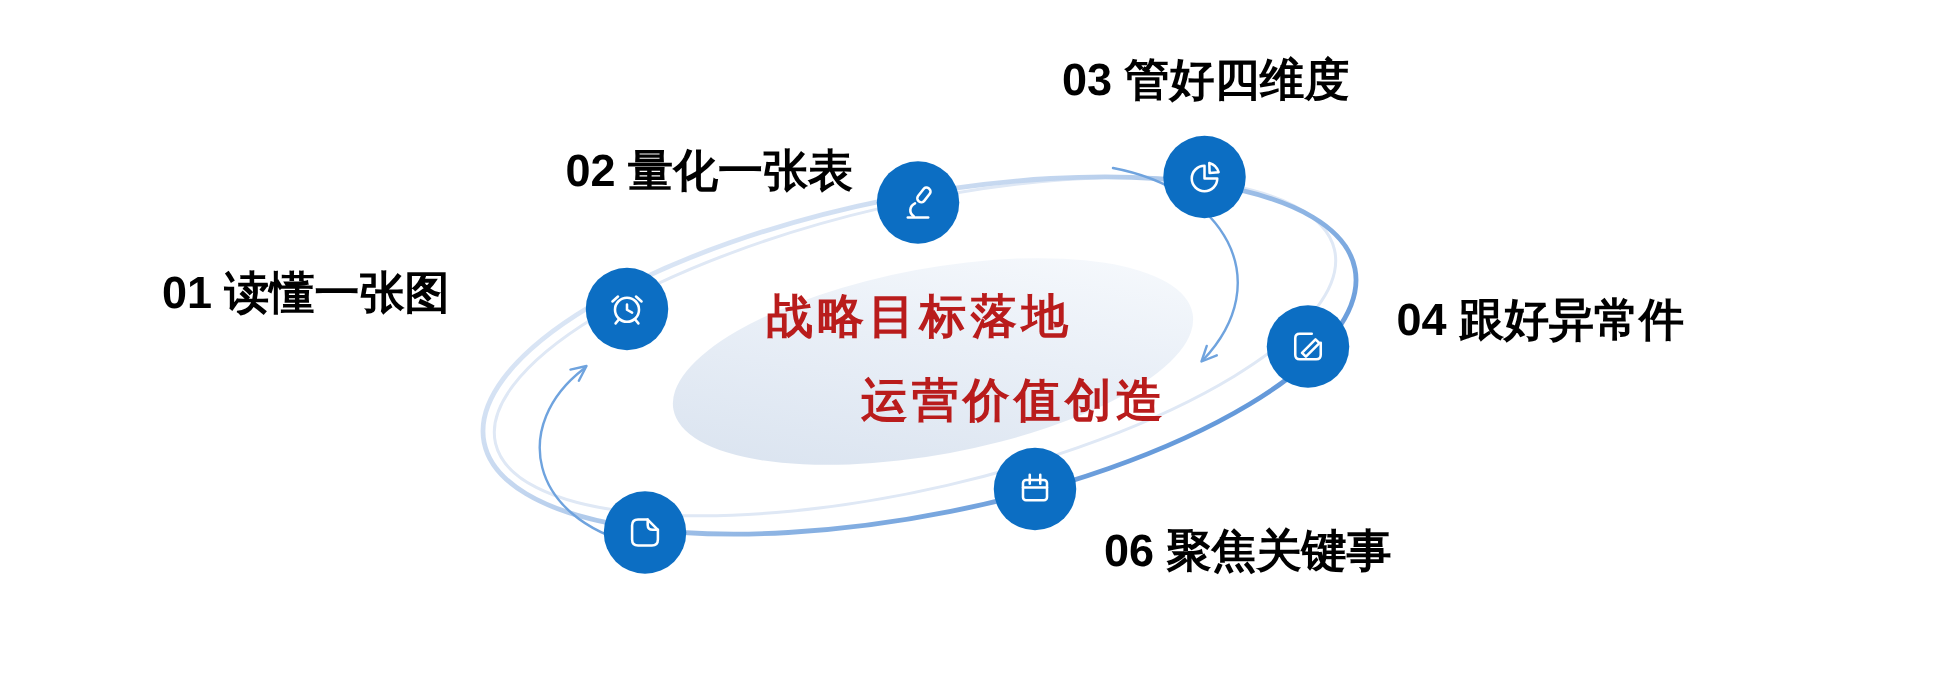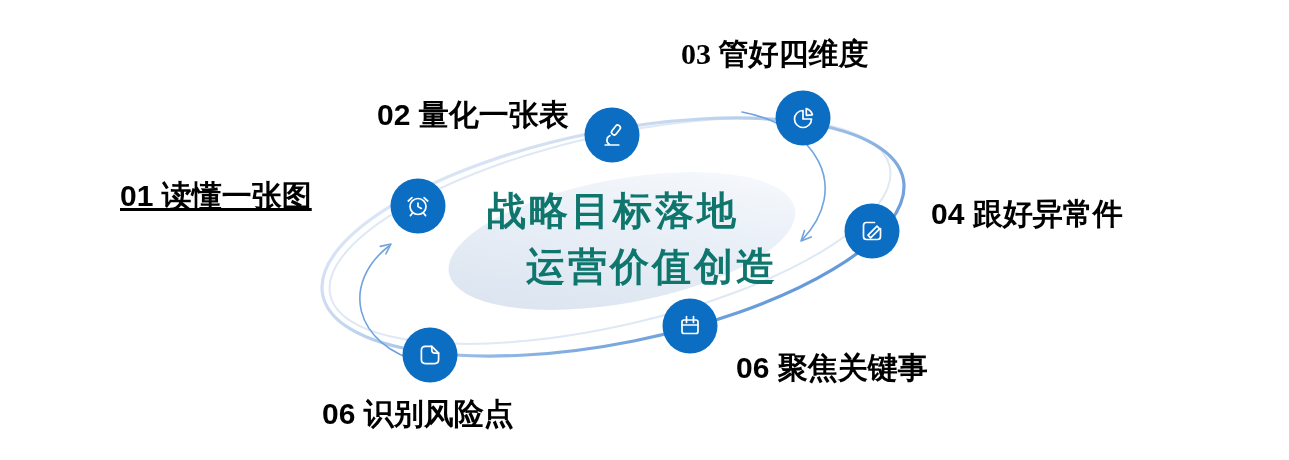--- a/index.html
+++ b/index.html
@@ -18,23 +18,23 @@
     color:#000000;
     white-space:nowrap;
     line-height:1.1;
   }
   .center-text{
     position:absolute;
     left:448px;
     width:330px;
     text-align:center;
     font-weight:bold;
-    font-size:39px;
+    font-size:31px;
     letter-spacing:3px;
-    color:#0f766e;
+    color:#b91c1c;
     white-space:nowrap;
     line-height:33px;
   }
   #center-line1{top:194px;}
   #center-line2{top:250px;text-align:right;}
   .glyph{
     fill:none;
     stroke:#ffffff;
     stroke-width:1.7;
     stroke-linecap:round;
@@ -125,23 +125,22 @@
 
     <g transform="translate(430,355)">
       <circle class="node-circle" r="27.5"></circle>
       <g>
         <path class="glyph" d="M1.8 -8.6 H-4.6 Q-8.6 -8.6 -8.6 -4.6 V4.6 Q-8.6 8.6 -4.6 8.6 H4.6 Q8.6 8.6 8.6 4.6 V-1.8 Z"></path>
         <path class="glyph" d="M1.8 -8.6 V-5 Q1.8 -1.8 5 -1.8 H8.6"></path>
       </g>
     </g>
   </svg>
 
-  <div class="step-label" style="left:120px;top:179px;text-decoration:underline;">01 读懂一张图</div>
+  <div class="step-label" style="left:108px;top:179px;">01 读懂一张图</div>
   <div class="step-label" style="left:377px;top:60px;margin-top:38px;">02 量化一张表</div>
-  <div class="step-label" style="left:681px;top:37px;font-family:Liberation Serif, serif;">03 管好四维度</div>
+  <div class="step-label" style="left:708px;top:37px;">03 管好四维度</div>
   <div class="step-label" style="left:931px;top:197px;text-align:center;">04 跟好异常件</div>
   <div class="step-label" style="left:736px;top:351px;">06 聚焦关键事</div>
-  <div class="step-label" style="left:322px;top:397px;">06 识别风险点</div>
 
   <div class="center-text" id="center-line1">战略目标落地</div>
   <div class="center-text" id="center-line2">运营价值创造</div>
 
 </div>
 
 </body></html>

